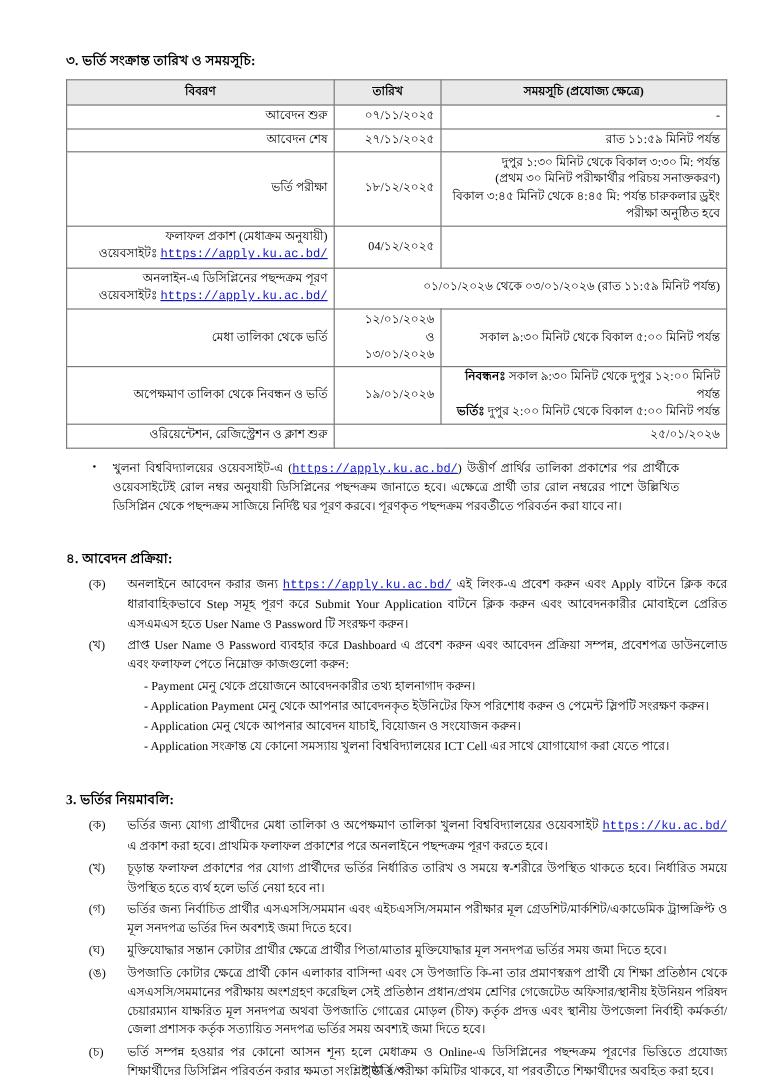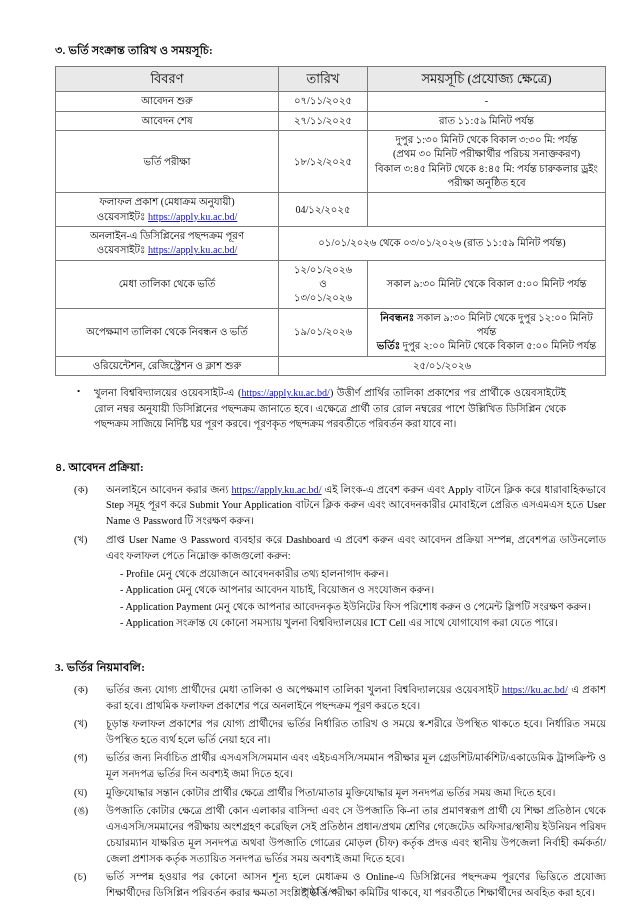--- a/index.html
+++ b/index.html
@@ -34,47 +34,48 @@
     width: 550px;
     table-layout: fixed;
     font-size: 10.1px;
     line-height: 1.42;
   }
   table.schedule th,
   table.schedule td {
     border: 1px solid #7a7a7a;
     padding: 2px 5px;
     vertical-align: middle;
-    text-align: center;
+    text-align: right;
   }
   table.schedule thead th {
     text-align: center;
-    font-weight: normal;
+    font-weight: bold;
     background: #e9e9e9;
     padding: 3px 4px;
-    font-size: 13px;
+    font-size: 10px;
   }
   .col-desc   { width: 223px; }
   .col-date   { width: 89px; }
   .col-time   { width: 238px; }
   td.date-cell {
     text-align: center;
     vertical-align: middle;
   }
   td.time-cell {
     text-align: left;
   }
   td.time-center {
     text-align: center;
   }
   .lbl { font-weight: bold; }
   .multiline { white-space: pre-line; }
   a.url {
     color: #1414c8;
     text-decoration: underline;
+    font-family: Liberation Mono, monospace;
   }
   .site-line { display: block; }
   
   .note-wrap {
     margin-top: 9px;
     padding-left: 39px;
     width: 511px;
     box-sizing: border-box;
     position: relative;
   }
@@ -195,41 +196,41 @@
 ১৩/০১/২০২৬</td>
             <td class="time-cell multiline">সকাল ৯:৩০ মিনিট থেকে বিকাল ৫:০০ মিনিট পর্যন্ত</td>
           </tr>
           <tr>
             <td><span>অপেক্ষমাণ তালিকা থেকে নিবন্ধন ও ভর্তি</span></td>
             <td class="date-cell multiline">১৯/০১/২০২৬</td>
             <td class="time-cell multiline"><div><span class="lbl">নিবন্ধনঃ </span><span>সকাল ৯:৩০ মিনিট থেকে দুপুর ১২:০০ মিনিট পর্যন্ত</span></div><div><span class="lbl">ভর্তিঃ </span><span>দুপুর ২:০০ মিনিট থেকে বিকাল ৫:০০ মিনিট পর্যন্ত</span></div></td>
           </tr>
           <tr>
             <td><span>ওরিয়েন্টেশন, রেজিস্ট্রেশন ও ক্লাশ শুরু</span></td>
-            <td class="date-cell multiline" colspan="2" style="text-align: center;">২৫/০১/২০২৬</td>
+            <td class="date-cell multiline" colspan="2" style="text-align: right;">২৫/০১/২০২৬</td>
           </tr>
         </tbody>
     </table>
 
     <div class="note-wrap">
       <span class="note-bullet">•</span>
       <div class="note-text">
         <span>খুলনা বিশ্ববিদ্যালয়ের ওয়েবসাইট-এ (</span><a class="url" href="#">https://apply.ku.ac.bd/</a><span>) উত্তীর্ণ প্রার্থির তালিকা প্রকাশের পর প্রার্থীকে ওয়েবসাইটেই রোল নম্বর অনুযায়ী ডিসিপ্লিনের পছন্দক্রম জানাতে হবে। এক্ষেত্রে প্রার্থী তার রোল নম্বরের পাশে উল্লিখিত ডিসিপ্লিন থেকে পছন্দক্রম সাজিয়ে নির্দিষ্ট ঘর পূরণ করবে। পূরণকৃত পছন্দক্রম পরবর্তীতে পরিবর্তন করা যাবে না।</span>
       </div>
     </div>
   </div>
 
   <div class="sec">
     <div class="section-heading">৪. আবেদন  প্রক্রিয়া:</div>
     <ul class="items" id="sec4-list">
         <li><span class="marker">(ক)</span><span class="flow"><span>অনলাইনে আবেদন করার জন্য </span><a class="url" href="#">https://apply.ku.ac.bd/</a><span>  এই লিংক-এ প্রবেশ করুন এবং Apply  বাটনে ক্লিক করে ধারাবাহিকভাবে Step  সমূহ পূরণ করে Submit  Your  Application  বাটনে ক্লিক করুন এবং আবেদনকারীর মোবাইলে প্রেরিত এসএমএস হতে User  Name  ও  Password  টি সংরক্ষণ করুন।</span></span></li>
         <li><span class="marker">(খ)</span><span class="flow">প্রাপ্ত User  Name  ও Password  ব্যবহার করে Dashboard  এ প্রবেশ করুন এবং আবেদন প্রক্রিয়া সম্পন্ন, প্রবেশপত্র ডাউনলোড এবং ফলাফল পেতে নিম্নোক্ত কাজগুলো করুন:</span><ul class="subitems">
-            <li>- Profile মেনু থেকে প্রয়োজনে আবেদনকারীর তথ্য হালনাগাদ করুন।</li>
+            <li>- Payment মেনু থেকে প্রয়োজনে আবেদনকারীর তথ্য হালনাগাদ করুন।</li>
+            <li>- Application  Payment মেনু থেকে আপনার আবেদনকৃত ইউনিটের ফিস পরিশোধ করুন ও পেমেন্ট স্লিপটি সংরক্ষণ করুন।</li>
             <li>- Application মেনু থেকে আপনার আবেদন যাচাই, বিয়োজন ও সংযোজন করুন।</li>
-            <li>- Application  Payment মেনু থেকে আপনার আবেদনকৃত ইউনিটের ফিস পরিশোধ করুন ও পেমেন্ট স্লিপটি সংরক্ষণ করুন।</li>
             <li>- Application  সংক্রান্ত যে কোনো সমস্যায় খুলনা বিশ্ববিদ্যালয়ের ICT  Cell এর সাথে যোগাযোগ করা যেতে পারে।</li>
           </ul></li>
       </ul>
   </div>
 
   <div class="sec">
     <div class="section-heading">3. ভর্তির নিয়মাবলি:</div>
     <ul class="items" id="sec5-list">
         <li><span class="marker">(ক)</span><span class="flow"><span>ভর্তির জন্য যোগ্য প্রার্থীদের মেধা তালিকা ও অপেক্ষমাণ তালিকা খুলনা বিশ্ববিদ্যালয়ের ওয়েবসাইট </span><a class="url" href="#">https://ku.ac.bd/</a><span> এ প্রকাশ করা হবে। প্রাথমিক ফলাফল প্রকাশের পরে অনলাইনে পছন্দক্রম পূরণ করতে হবে।</span></span></li>
         <li><span class="marker">(খ)</span><span class="flow">চূড়ান্ত ফলাফল প্রকাশের পর যোগ্য প্রার্থীদের ভর্তির নির্ধারিত তারিখ ও সময়ে স্ব-শরীরে উপস্থিত থাকতে হবে। নির্ধারিত সময়ে উপস্থিত হতে ব্যর্থ হলে ভর্তি নেয়া হবে না।</span></li>

